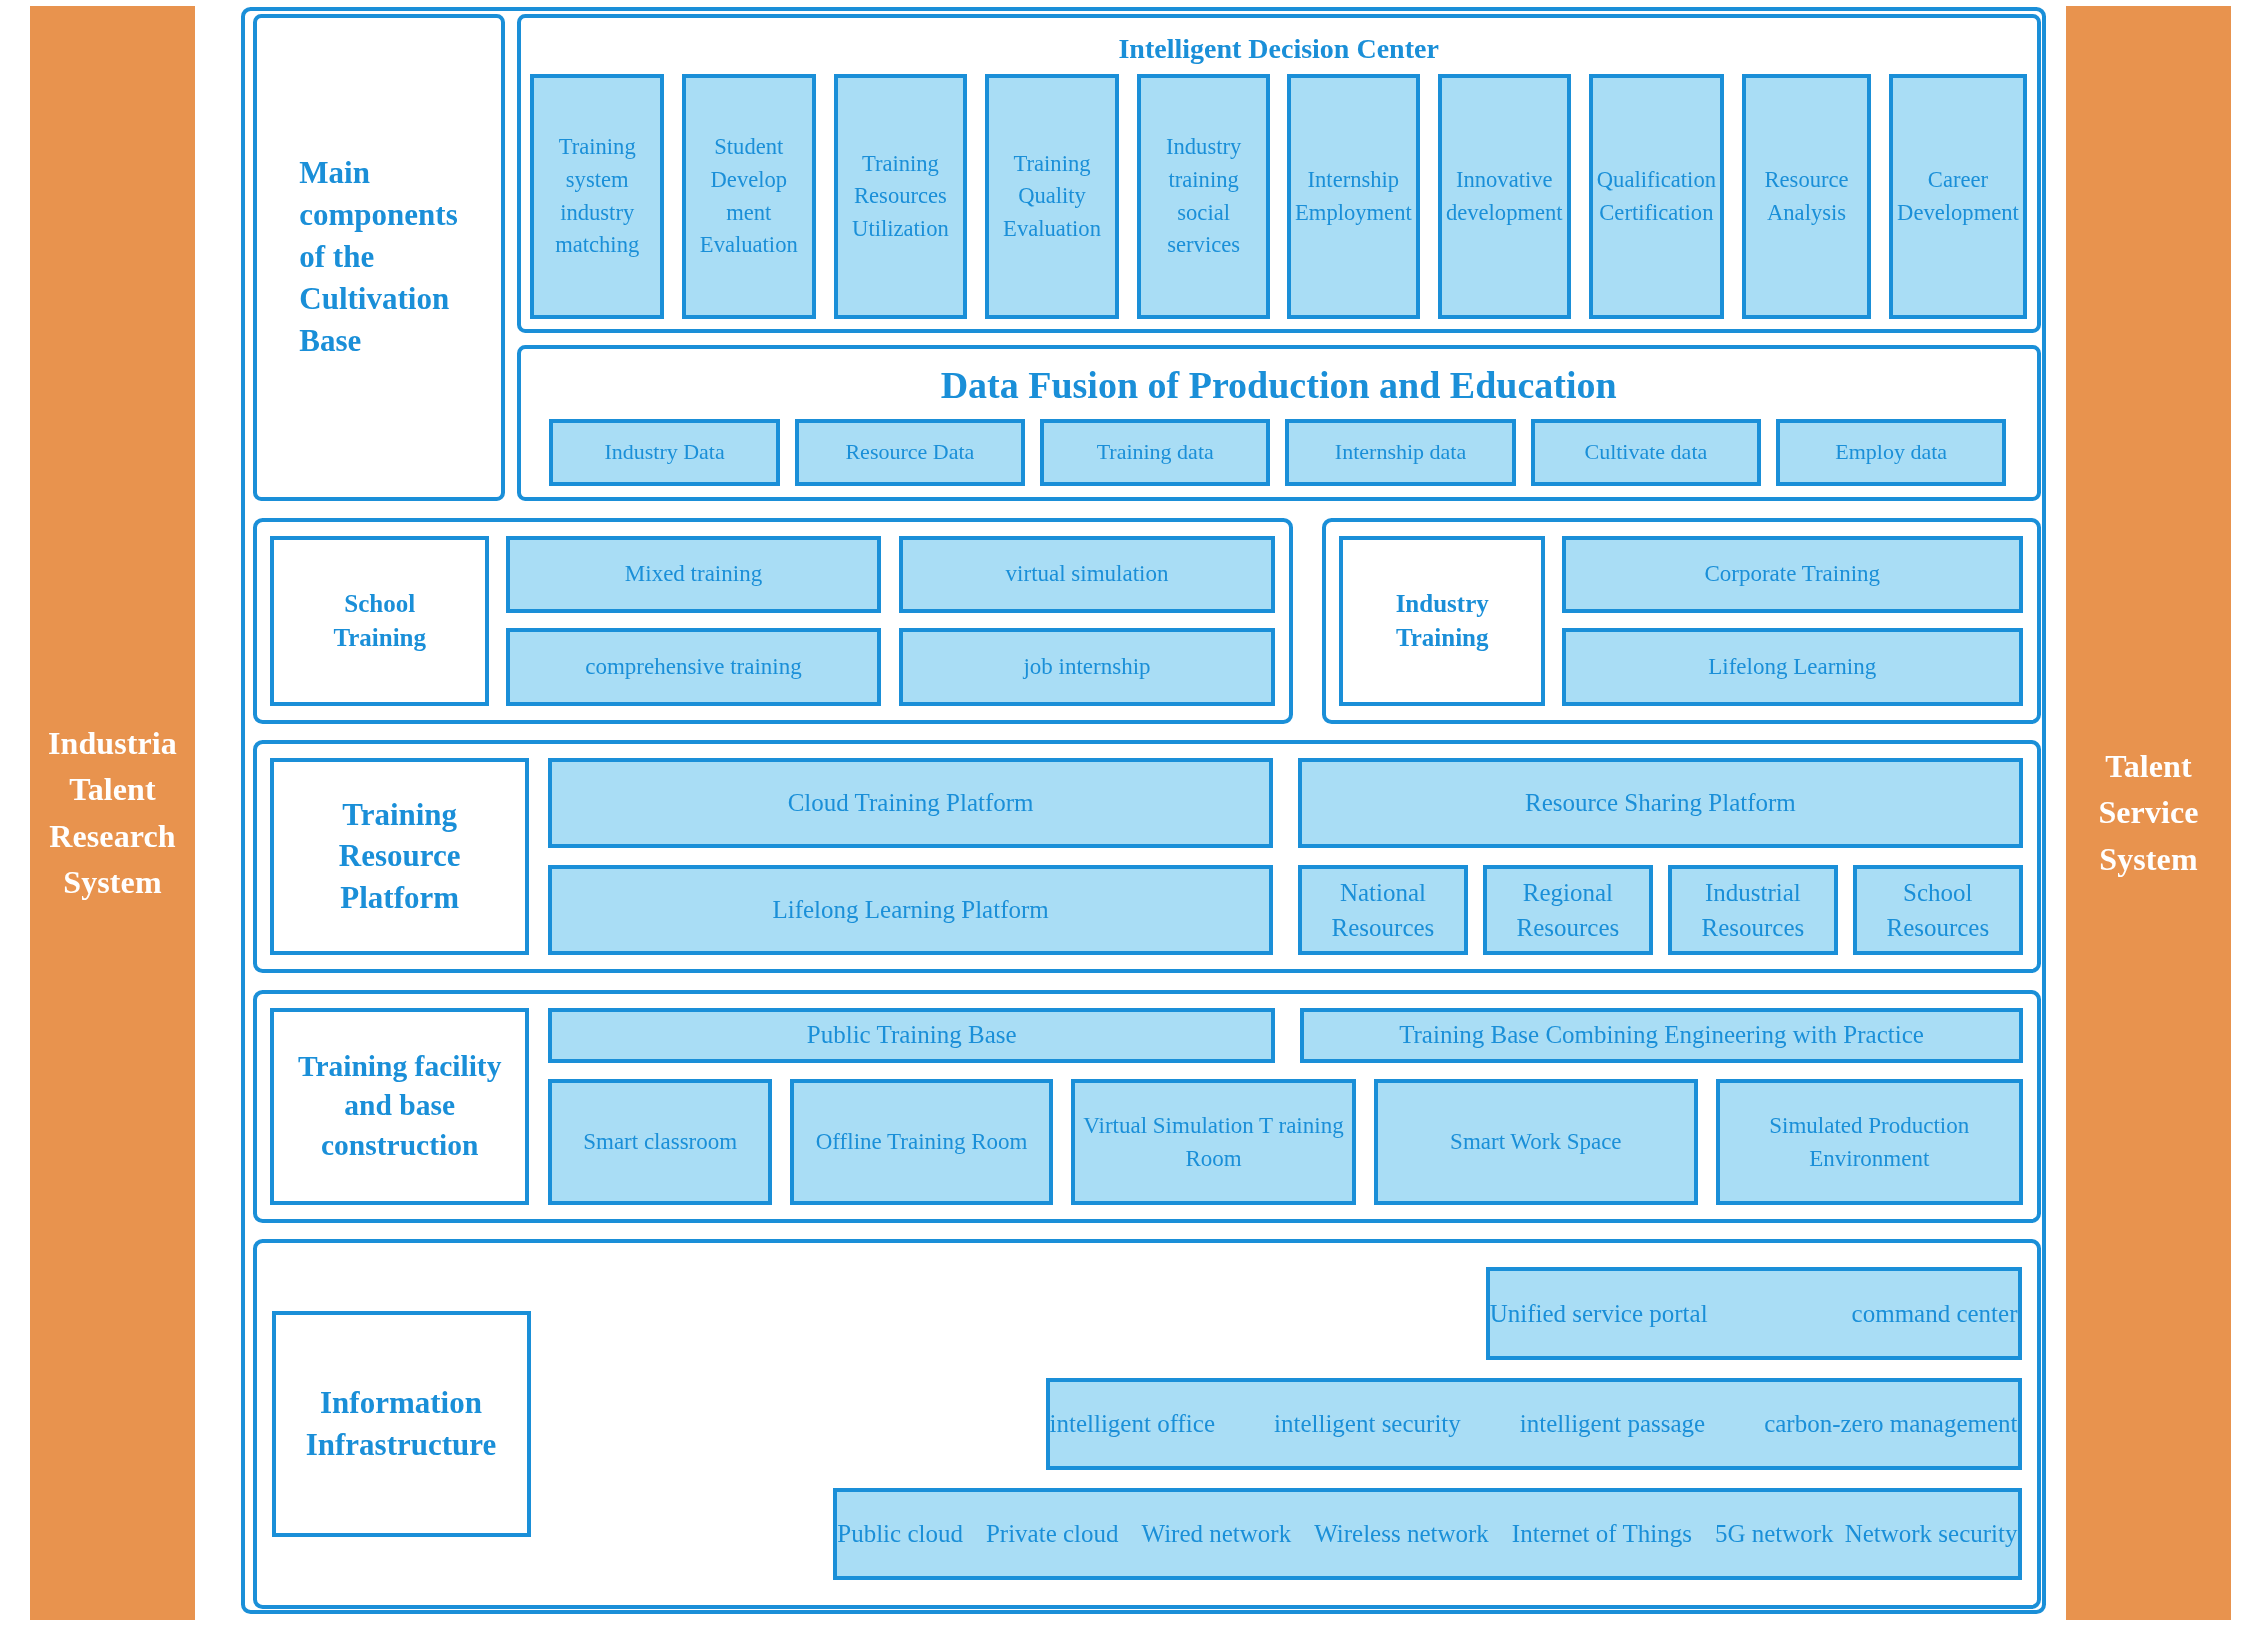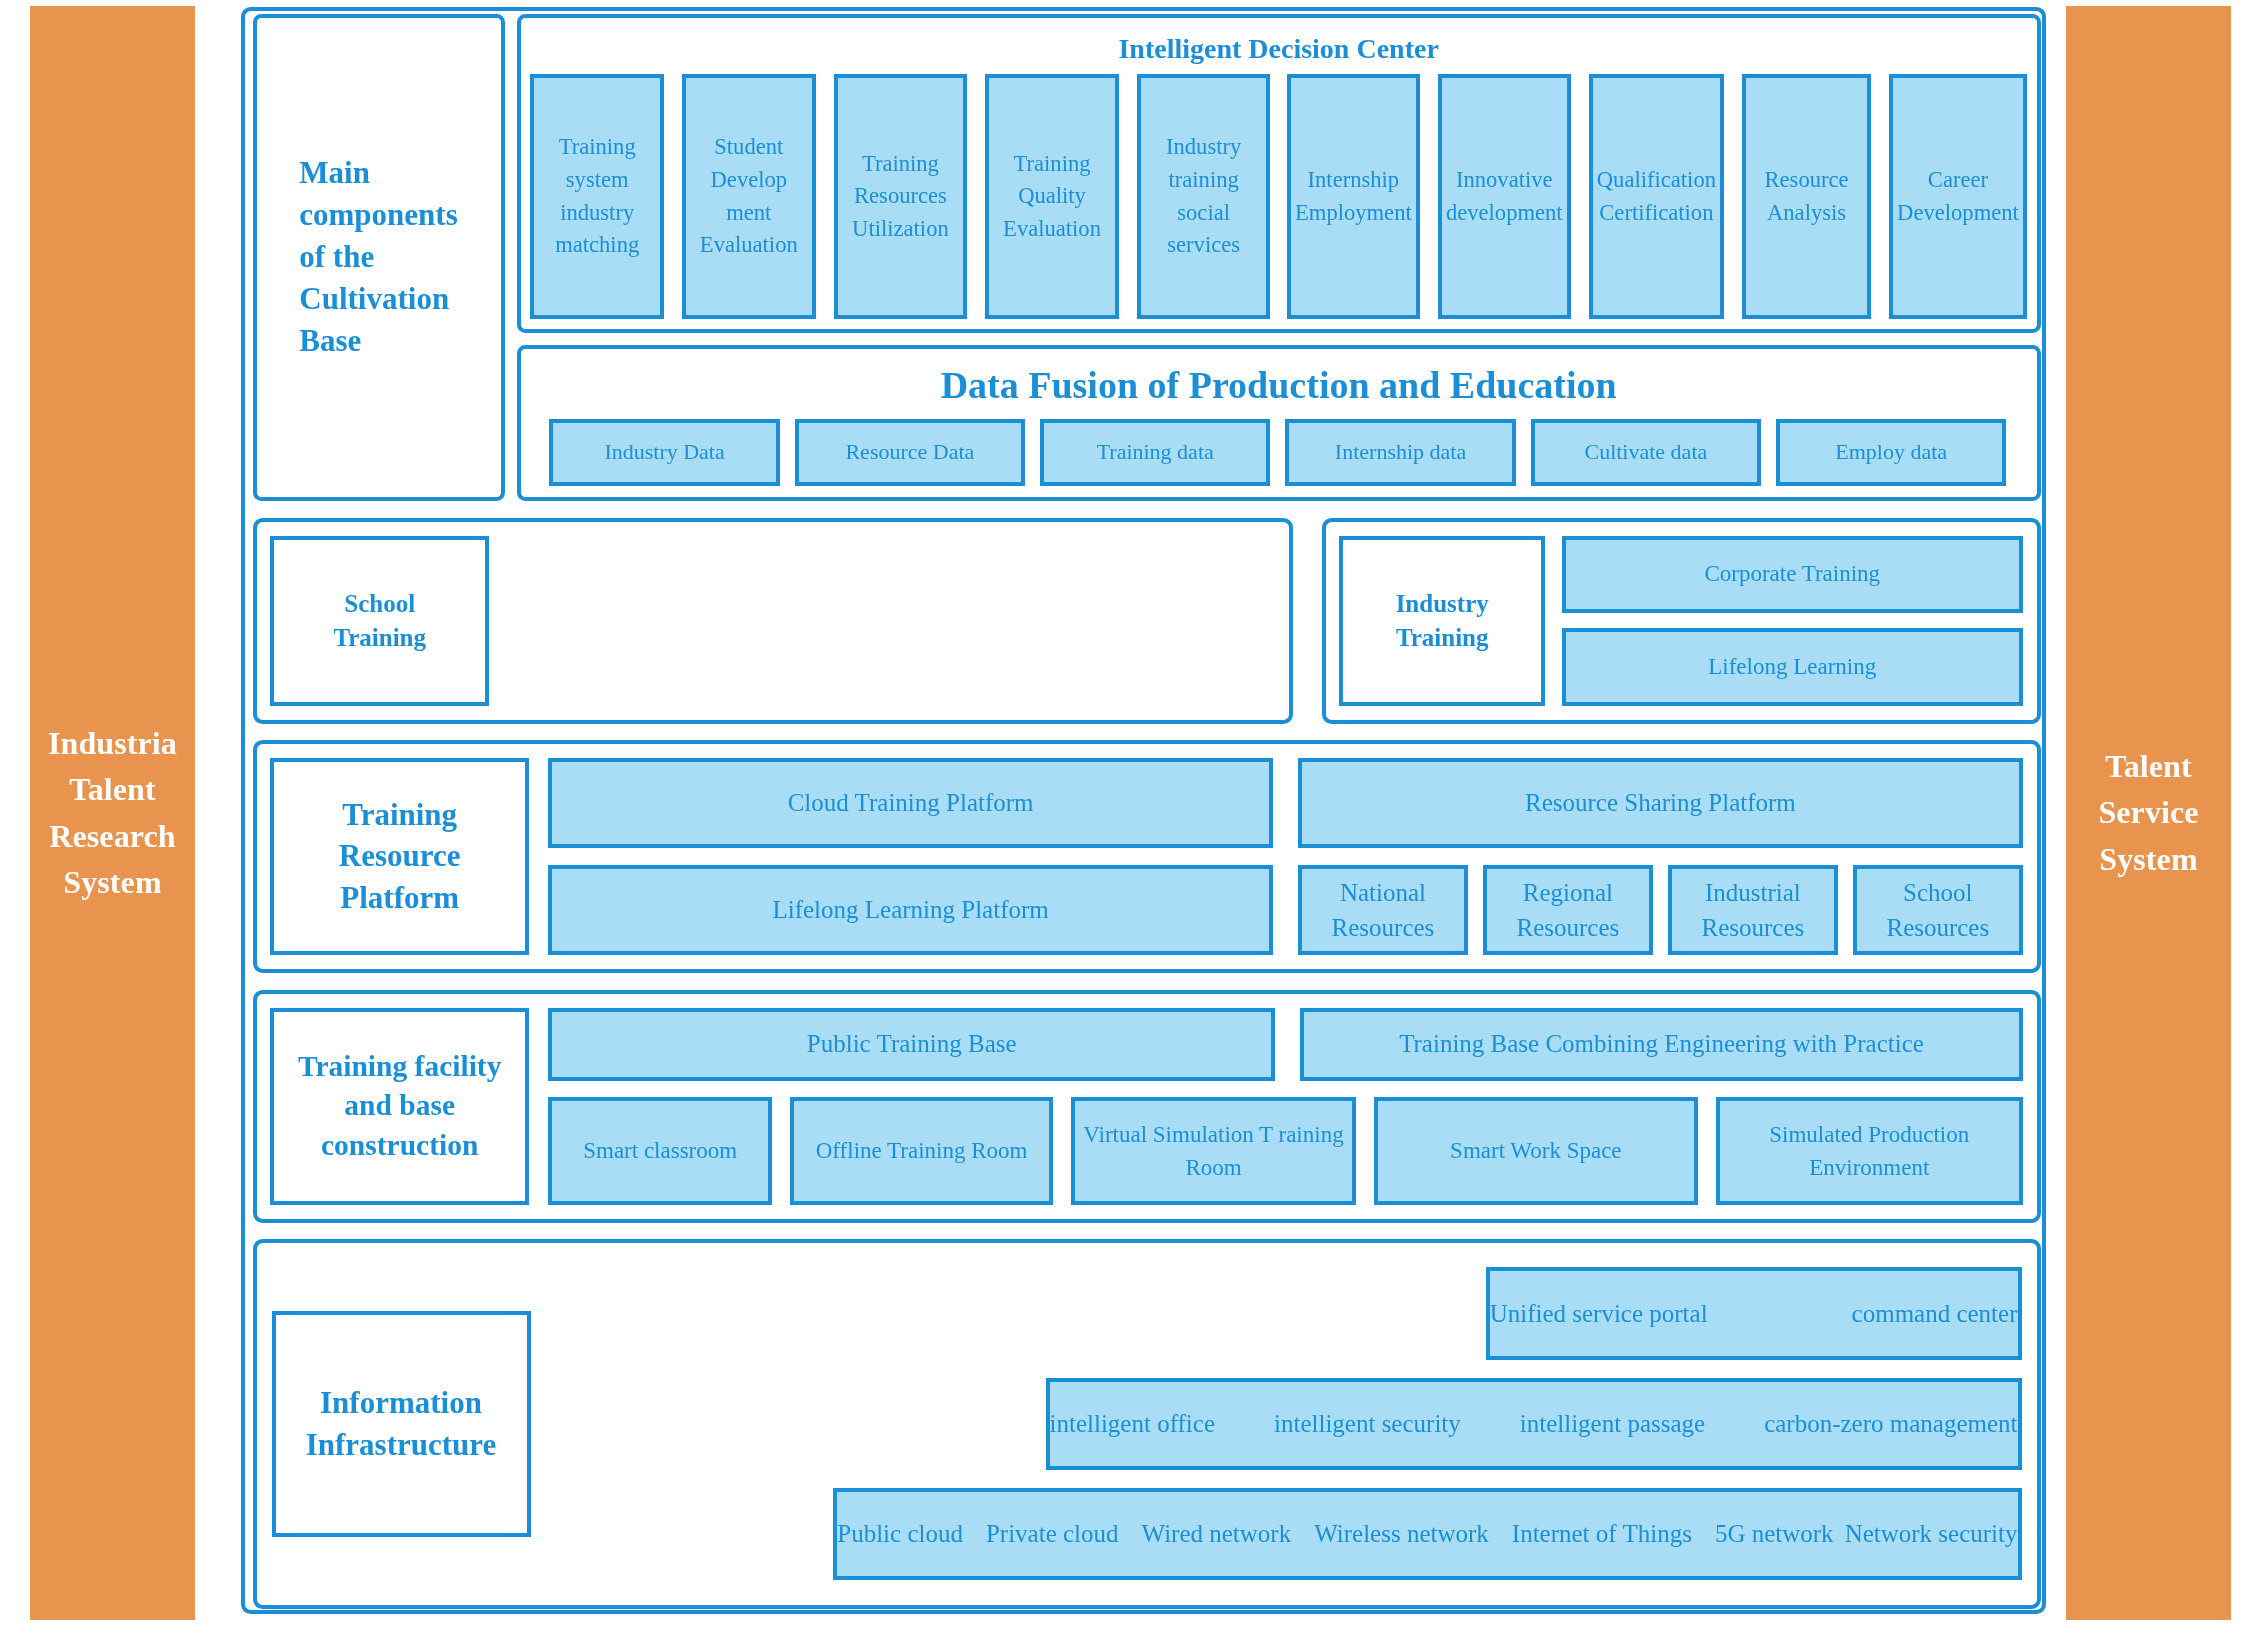--- a/index.html
+++ b/index.html
@@ -100,21 +100,21 @@
   .r3-line{display:flex;gap:25px;flex:1;}
   .r3-line .half{flex:1;display:flex;gap:15px;}
   .r3-line .c{flex:1;font-size:25px;line-height:1.4;}
 
   
   .row4{position:absolute;left:7.5px;top:979px;width:1788px;height:233px;
         border:4.8px solid var(--blue);border-radius:9.6px;box-sizing:border-box;
         background:#fff;display:flex;padding:13.7px;gap:19px;}
   .r4-label{width:259px;font-size:29.5px;}
   .r4-body{flex:1;display:flex;flex-direction:column;gap:16.5px;}
-  .r4-top{display:flex;gap:25px;height:73px;}
+  .r4-top{display:flex;gap:25px;height:55px;}
   .r4-top .c{font-size:25px;}
   .r4-bot{display:flex;gap:18px;flex:1;}
   .r4-bot .c{flex:1;font-size:23px;line-height:1.45;}
 
   
   .row5{position:absolute;left:7.5px;top:1228px;width:1788px;height:370px;
         border:4.8px solid var(--blue);border-radius:9.6px;box-sizing:border-box;
         background:#fff;display:flex;padding:15px;gap:22px;align-items:center;}
   .r5-label{width:259px;height:226px;font-size:31px;}
   .r5-body{flex:1;display:flex;flex-direction:column;gap:18px;height:313px;align-items:flex-end;}
@@ -197,20 +197,30 @@
       </div>
     </div>
 
     <div class="row2">
 
       <div class="r2-a">
         <div class="bx r2-label">
           <span class="lbl">School
 Training</span>
         </div>
+        <div class="r2-cells">
+          <div class="line">
+            <div class="bx fill c">Mixed training</div>
+            <div class="bx fill c">virtual simulation</div>
+          </div>
+          <div class="line">
+            <div class="bx fill c">comprehensive training</div>
+            <div class="bx fill c">job internship</div>
+          </div>
+        </div>
       </div>
 
       <div class="r2-b">
         <div class="bx r2-label b">
           <span class="lbl">Industry
 Training</span>
         </div>
         <div class="r2-cells">
           <div class="line">
             <div class="bx fill c">Corporate Training</div>

